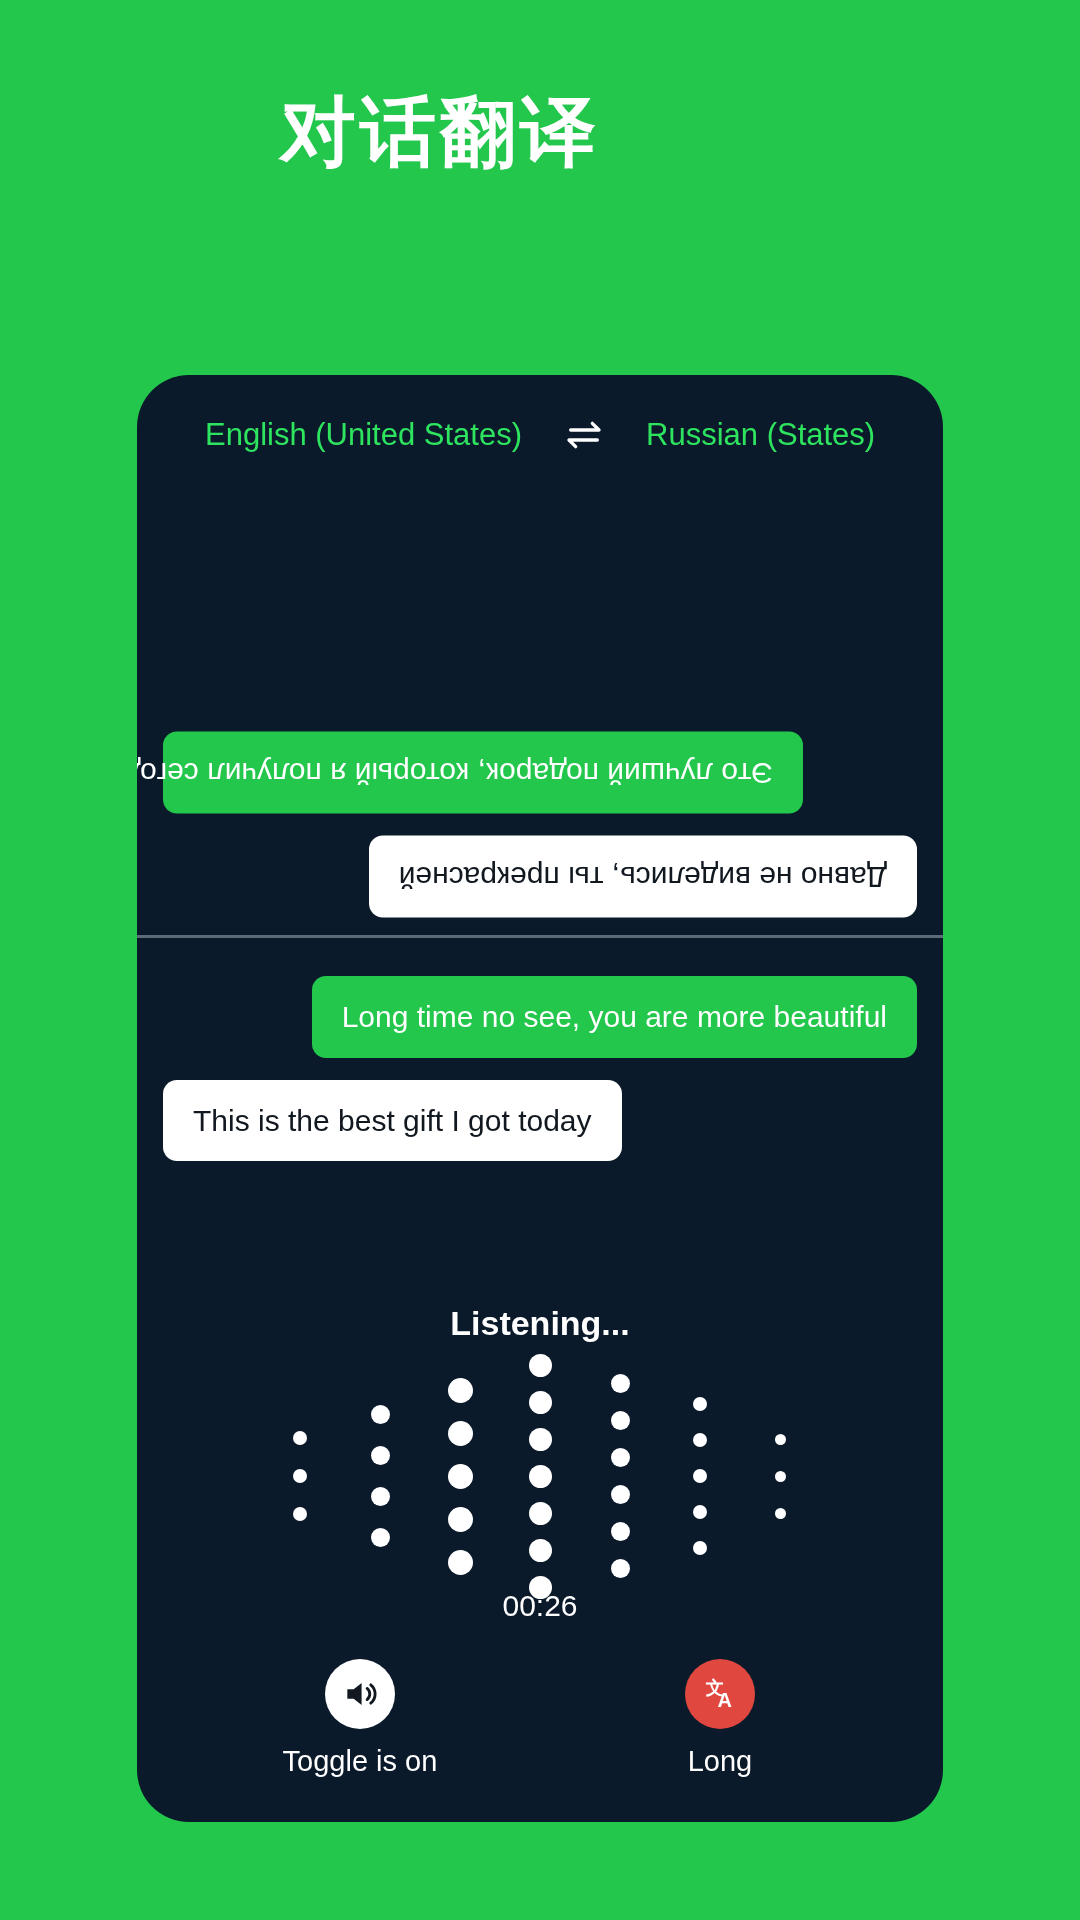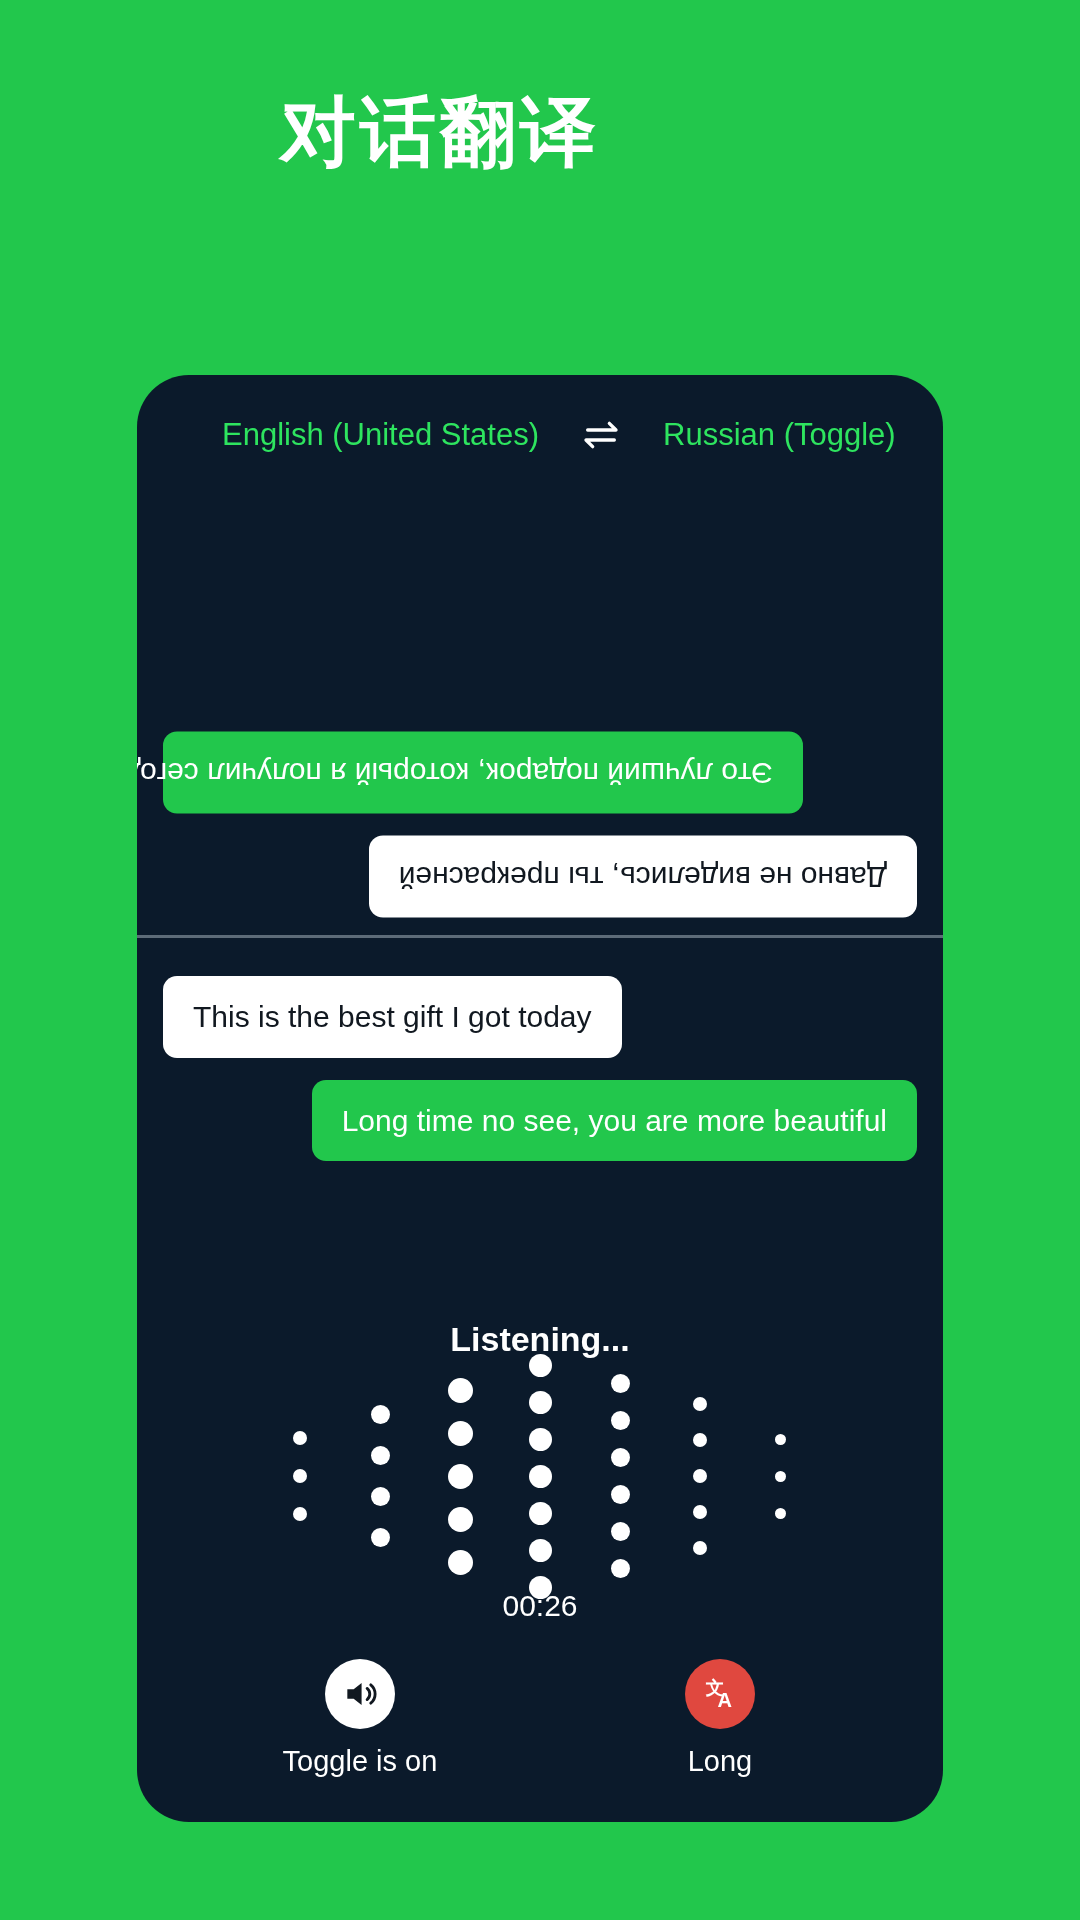--- a/index.html
+++ b/index.html
@@ -38,21 +38,21 @@
     display:flex;
     flex-direction:column;
   }
 
   
   .lang-bar {
     position:relative;
     height:120px;
     display:flex;
     align-items:center;
-    padding-left:85px;
+    padding-left:68px;
     flex:0 0 auto;
   }
   .lang-label {
     color:#2ee45f;
     font-size:31px;
     font-weight:400;
     white-space:nowrap;
   }
   .swap-icon {
     margin:0 42px;
@@ -114,21 +114,21 @@
     display:flex;
     flex-direction:column;
     align-items:center;
     justify-content:flex-end;
     padding-bottom:10px;
   }
   .listening-text {
     color:#ffffff;
     font-size:34px;
     font-weight:700;
-    margin-bottom:22px;
+    margin-bottom:38px;
   }
   .wave {
     display:flex;
     align-items:center;
     justify-content:center;
     gap:0px;
     height:190px;
     width:560px;
   }
   .wave-col {
@@ -190,40 +190,40 @@
   <div class="phone">
 
     <div class="lang-bar">
       <span class="lang-label">English (United States)</span>
       <span class="swap-icon">
         <svg width="40" height="40" viewBox="0 0 24 24" fill="none" stroke="#ffffff" stroke-width="2" stroke-linecap="round" stroke-linejoin="round">
           <polyline points="17 5 21 9 4 9"></polyline>
           <polyline points="7 19 3 15 20 15"></polyline>
         </svg>
       </span>
-      <span class="lang-label">Russian (Toggle)</span>
+      <span class="lang-label">Russian (States)</span>
     </div>
 
     <div class="convo-top">
       <div class="bubble-row right" style="transform: rotate(180deg);">
         <div class="bubble green">Это лучший подарок, который я получил сегодня</div>
       </div>
       <div class="bubble-row left" style="transform: rotate(180deg);">
         <div class="bubble white">Давно не виделись, ты прекрасней</div>
       </div>
     </div>
 
     <div class="divider"></div>
 
     <div class="convo-bottom">
+      <div class="bubble-row right">
+        <div class="bubble green">Long time no see, you are more beautiful</div>
+      </div>
       <div class="bubble-row left">
         <div class="bubble white">This is the best gift I got today</div>
-      </div>
-      <div class="bubble-row right">
-        <div class="bubble green">Long time no see, you are more beautiful</div>
       </div>
     </div>
 
     <div class="listen-area">
       <div class="listening-text">Listening...</div>
       <div class="wave">
           <div class="wave-col" style="gap: 24px;">
             <div class="wave-dot" style="width: 14px; height: 14px;"></div>
             <div class="wave-dot" style="width: 14px; height: 14px;"></div>
             <div class="wave-dot" style="width: 14px; height: 14px;"></div>

